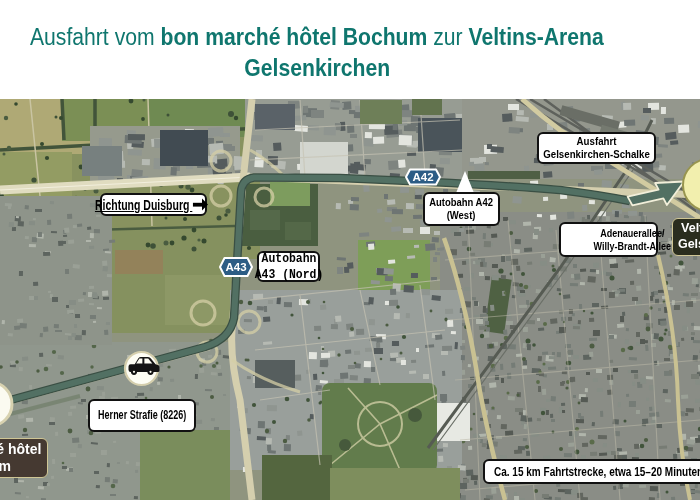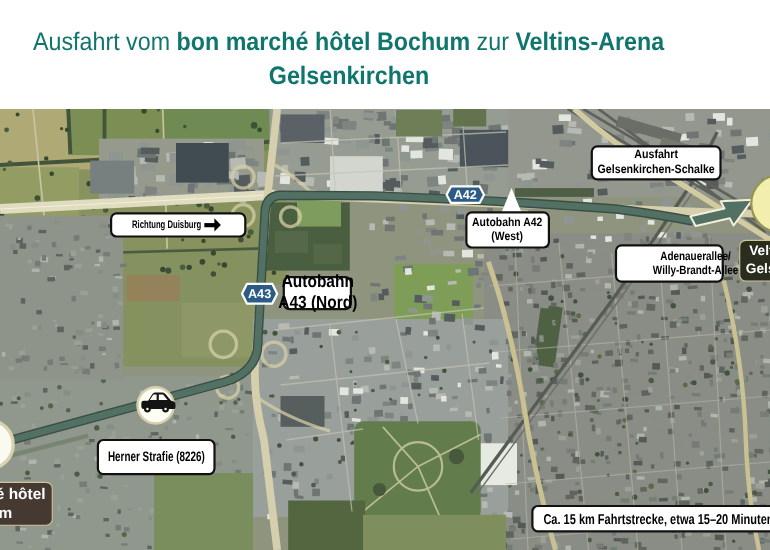--- a/index.html
+++ b/index.html
@@ -1646,42 +1646,42 @@
 <path d="M406 177 L410 169.5 L436 169.5 L440 177 L436 184.5 L410 184.5 Z" fill="#2c5c85" stroke="#ffffff" stroke-width="2" stroke-linejoin="round"></path>
 <text x="423" y="181.1" font-family="Liberation Sans" font-size="11.5" font-weight="bold" fill="#fff" text-anchor="middle">A42</text>
 </g>
 
 <g>
 <path d="M220 267 L224.5 258 L247.5 258 L252 267 L247.5 276 L224.5 276 Z" fill="#2c5c85" stroke="#ffffff" stroke-width="2" stroke-linejoin="round"></path>
 <text x="236" y="271.2" font-family="Liberation Sans" font-size="11.5" font-weight="bold" fill="#fff" text-anchor="middle">A43</text>
 </g>
 </svg>
 
-<div class="lbl" style="left:100px; top:193px; width:124px; height:23px; font-size:10px;">
+<div class="lbl" style="left:100px; top:193px; width:107px; height:23px; font-size:15px;text-decoration:underline;">
       <span class="sq" style="transform:scaleX(0.70); display:flex; align-items:center;">Richtung Duisburg&nbsp;<svg width="27" height="13" style="flex:none;">
           <rect x="1" y="4.8" width="15" height="3.8" fill="#000"></rect>
           <path d="M14 0.5 L22.5 6.5 L14 12.5 Z" fill="#000"></path>
         </svg></span>
     </div>
 
 <div style="position:absolute; left:456px; top:171px; width:0; height:0; border-left:9px solid transparent; border-right:9px solid transparent; border-bottom:22px solid #fff;"></div>
 
 <div class="lbl" style="left:423px; top:192px; width:77px; height:34px; font-size:11px;">
       <span class="sq" style="transform:scaleX(0.86);">Autobahn A42<br>(West)</span>
     </div>
 
 <div class="lbl" style="left:537px; top:132px; width:119px; height:32px; font-size:11px;">
       <span class="sq" style="transform:scaleX(0.88);">Ausfahrt<br>Gelsenkirchen-Schalke</span>
     </div>
 
 <div class="lbl" style="left:559px; top:222px; width:99px; height:35px; font-size:11px;padding-left:48px;">
       <span class="sq" style="transform:scaleX(0.82);">Adenauerallee/<br>Willy-Brandt-Allee</span>
     </div>
 
-<div class="lbl" style="left:257px; top:251px; width:63px; height:31px; font-size:16px;">
+<div class="lbl" style="left:257px; top:251px; width:63px; height:31px; font-size:13px;font-family:Liberation Mono, monospace;">
       <span class="sq" style="transform:scaleX(0.88);">Autobahn<br>A43 (Nord)</span>
     </div>
 
 <div class="lbl" style="left:88px; top:399px; width:108px; height:33px; font-size:12.5px;">
       <span class="sq" style="transform:scaleX(0.72);">Herner Strafie (8226)</span>
     </div>
 
 <div class="lbl" style="left:483px; top:459px; width:230px; height:25px; font-size:13px; justify-content:flex-start; padding-left:9px; border-radius:6px;">
       <span class="sq" style="transform:scaleX(0.77); transform-origin:left;">Ca. 15 km Fahrtstrecke, etwa 15–20 Minuten</span>
     </div>

